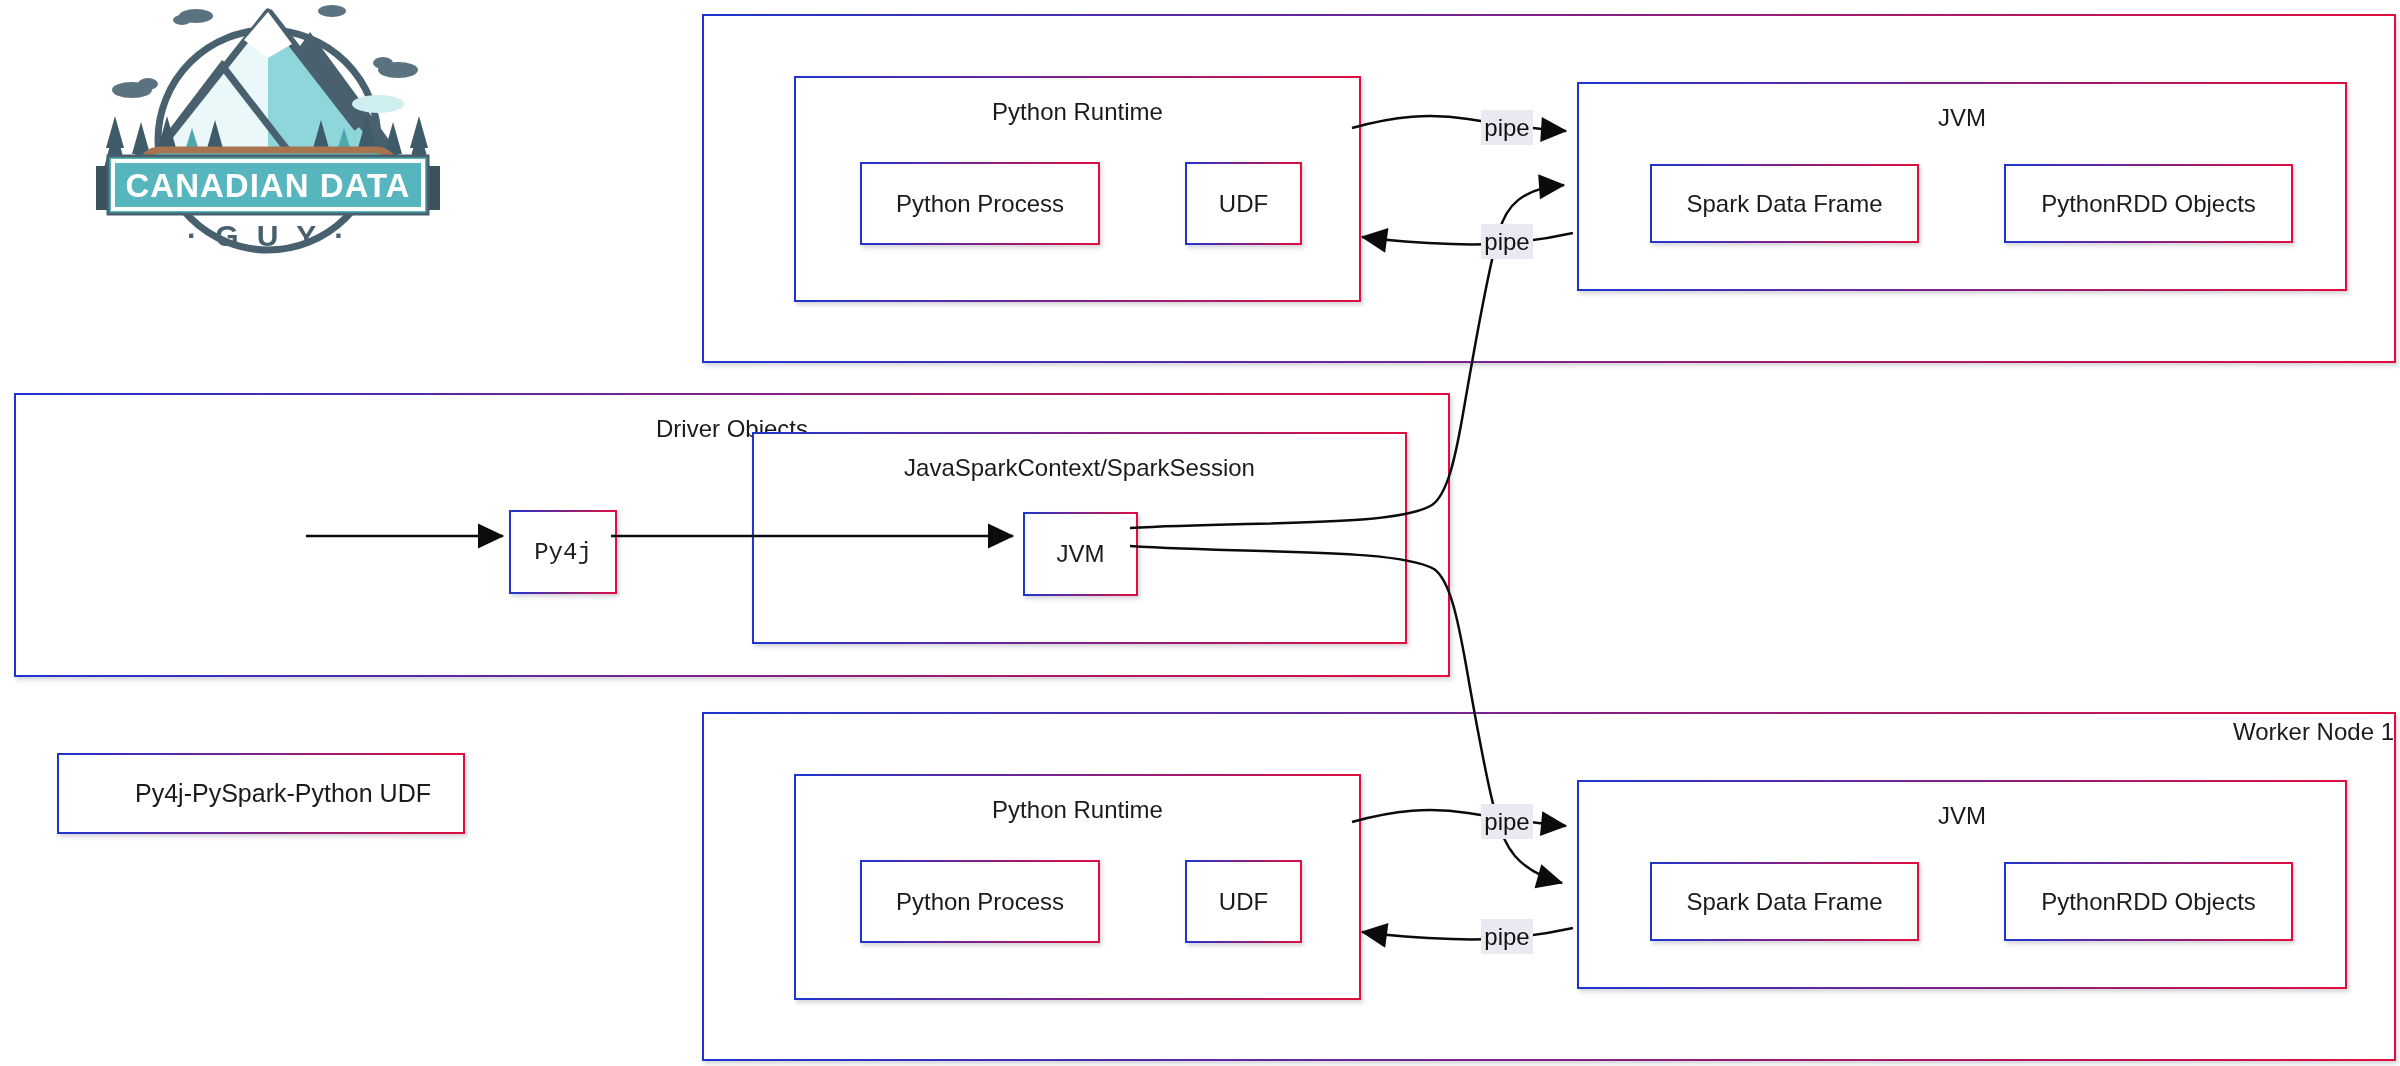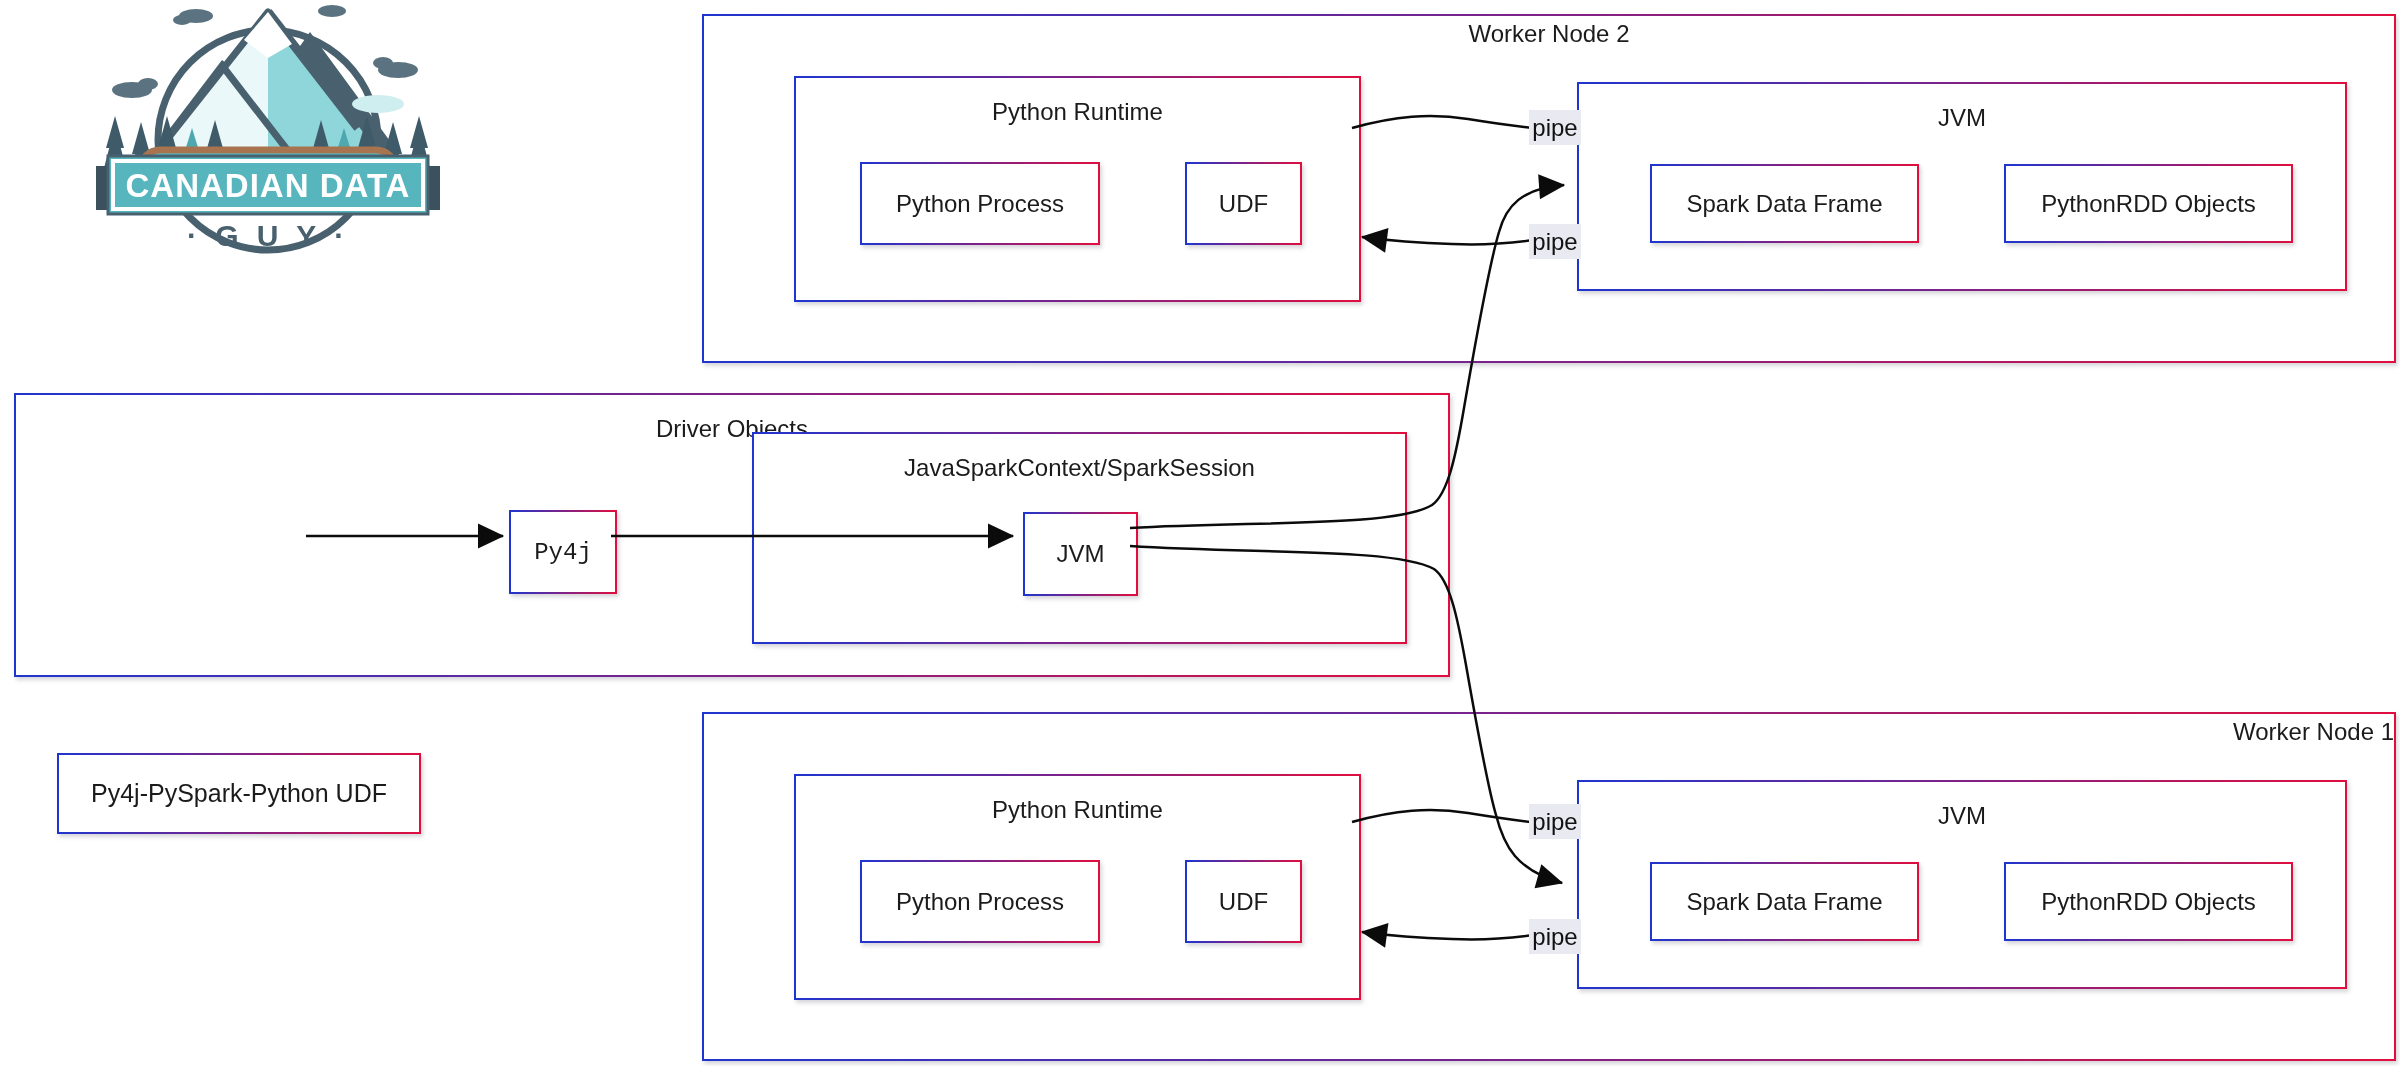--- a/index.html
+++ b/index.html
@@ -11,24 +11,24 @@
     position:absolute; background:#ffffff;
     border:2px solid #7a2a90;
     border-image:linear-gradient(90deg,#1f35cf,#e00e3e) 1;
     box-shadow:2px 3px 4px rgba(150,150,160,0.38);
   }
   .btitle {
     position:absolute; left:0; right:0; top:20px; text-align:center;
     font-size:24px; color:#1b1b1b; white-space:nowrap;
   }
   .leaf { display:flex; align-items:center; justify-content:center; font-size:24px;margin-top:12px; }
-  .legendleaf { font-size:25px; }
+  .legendleaf { font-size:25px;padding-left:44px; }
   .pipe {
     position:absolute; z-index:6; width:52px; height:35px; line-height:35px;
-    text-align:center; background:#e9e9f2; font-size:24px; color:#111;margin-left:48px;
+    text-align:center; background:#e9e9f2; font-size:24px; color:#111;
   }
   #edges { position:absolute; left:0; top:0; z-index:5; pointer-events:none; }
   #edges path.conn { fill:none; stroke:#0b0b0b; stroke-width:2.5px; }
   .logo { position:absolute; left:96px; top:0; width:344px; height:264px; }
 </style>
 </head>
 <body>
 
 <div class="canvas">
 
@@ -109,21 +109,20 @@
       <rect x="0" y="166" width="22" height="44" fill="#3c515e"></rect>
       <rect x="322" y="166" width="22" height="44" fill="#3c515e"></rect>
       <rect x="12" y="156" width="320" height="58" fill="#57b6bd" stroke="#49616f" stroke-width="3"></rect>
       <rect x="17" y="161" width="310" height="48" fill="none" stroke="#ffffff" stroke-width="4"></rect>
       <text x="172" y="197" text-anchor="middle" font-size="33" font-weight="bold" fill="#ffffff" letter-spacing="1">CANADIAN DATA</text>
     </g>
     <text x="172" y="246" text-anchor="middle" font-size="30" font-weight="bold" fill="#49616f" letter-spacing="5">· G U Y ·</text>
   </svg>
 
   <div class="gbox" style="left:702px; top:14px; width:1690px; height:345px;">
-    <div class="btitle" style="top:4px;">Worker Node 2</div>
 
     <div class="gbox" style="left:90px; top:60px; width:563px; height:222px;">
       <div class="btitle">Python Runtime</div>
       <div class="gbox leaf" style="left:64px; top:72px; width:236px; height:79px;">Python Process</div>
       <div class="gbox leaf" style="left:389px; top:72px; width:113px; height:79px;">UDF</div>
     </div>
 
     <div class="gbox" style="left:873px; top:66px; width:766px; height:205px;">
       <div class="btitle">JVM</div>
       <div class="gbox leaf" style="left:71px; top:68px; width:265px; height:75px;">Spark Data Frame</div>

